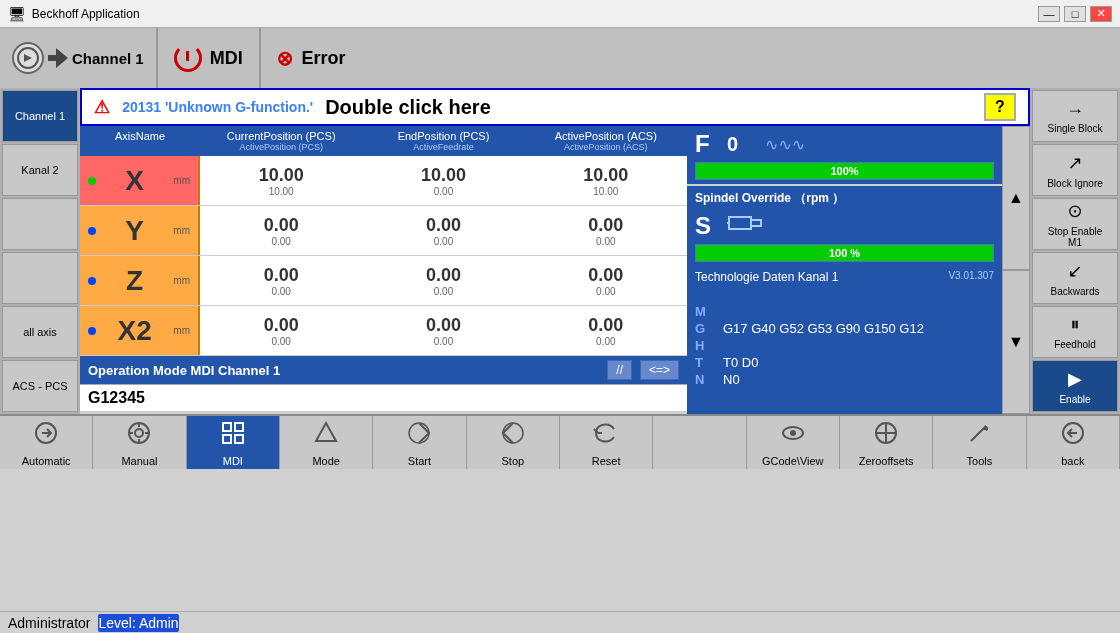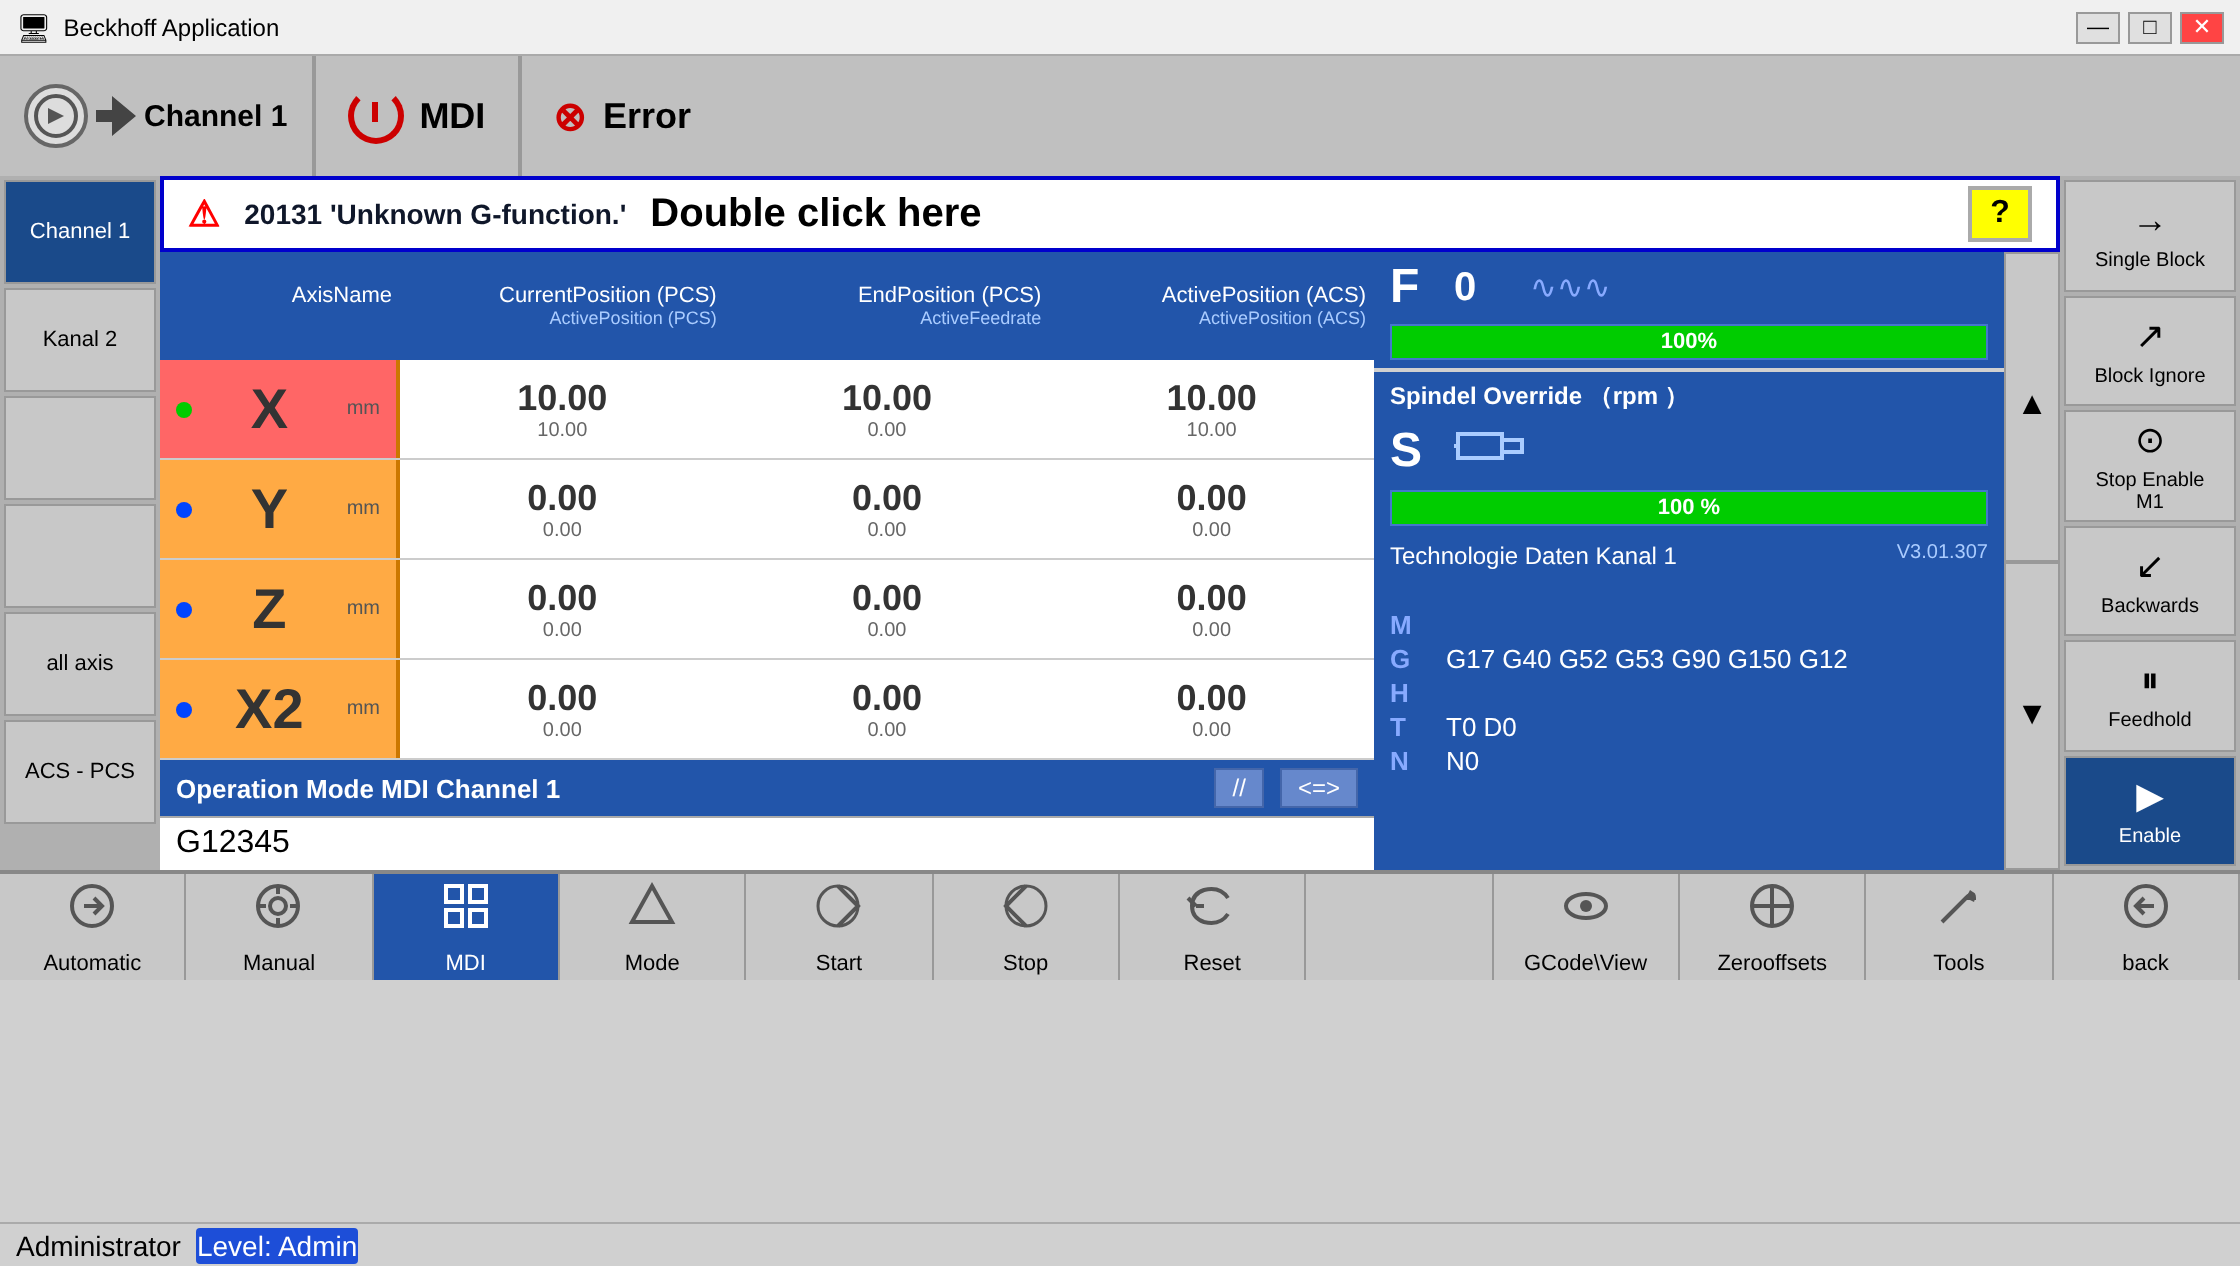--- a/index.html
+++ b/index.html
@@ -97,21 +97,21 @@
     
     .error-bar {
       height: 38px;
       background: white;
       border: 2px solid #0000cc;
       display: flex; align-items: center; gap: 12px;
       padding: 0 12px;
       margin: 0;
     }
     .error-icon { color: red; font-size: 18px; font-weight: bold; }
-    .error-text { color: #0f172a; font-size: 14px; font-weight: bold; }
+    .error-text { color: #3b82f6; font-size: 14px; font-weight: bold; }
     .double-click-text { color: #000000; font-size: 20px; font-weight: bold; }
     .question-btn {
       margin-left: auto;
       background: yellow;
       border: 2px solid #aaa;
       width: 32px; height: 28px;
       font-size: 16px; font-weight: bold;
       cursor: pointer; display: flex; align-items: center; justify-content: center;
     }
 
@@ -138,22 +138,22 @@
     
     .center-content {
       flex: 1;
       display: flex; flex-direction: column;
     }
     .axis-header {
       display: grid;
       grid-template-columns: 120px 1fr 1fr 1fr;
       background: #2255aa;
       color: white;
-      padding: 14px 0;
-      text-align: right;
+      padding: 2px 0;
+      text-align: center;
       font-size: 11px;
     }
     .axis-header-cell { padding: 2px 4px; }
     .axis-header-cell .sub { font-size: 9px; color: #aaccff; }
 
     .axis-row {
       display: grid;
       grid-template-columns: 120px 1fr 1fr 1fr;
       background: white;
       border-bottom: 1px solid #ccc;
@@ -243,21 +243,21 @@
 
     
     .gcode-input-area {
       background: white;
       padding: 4px 8px;
       border-top: 1px solid #aaa;
     }
     .gcode-input {
       width: 100%;
       font-size: 16px;
-      font-weight: normal;
+      font-weight: bold;
       border: none;
       outline: none;
       background: transparent;
     }
 
     
     .right-sidebar {
       width: 90px;
       background: #b0b0b0;
       display: flex; flex-direction: column;

